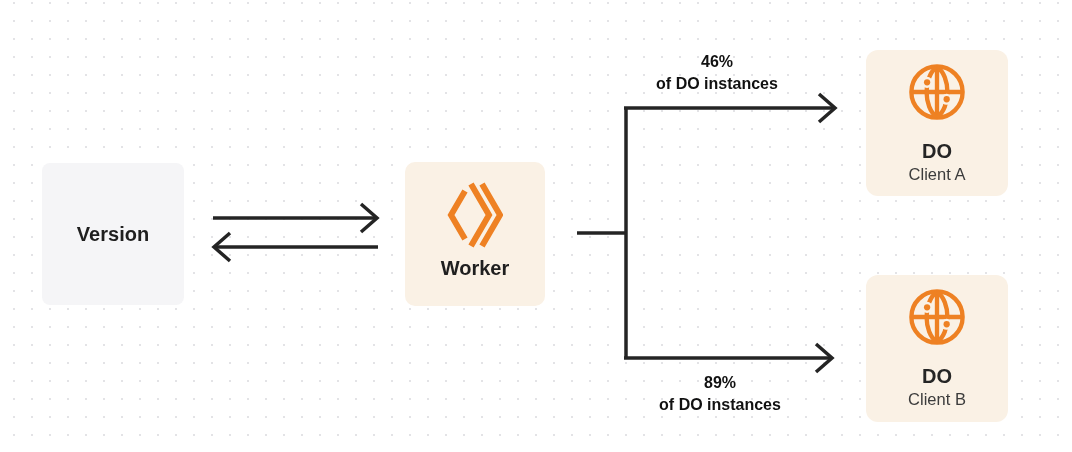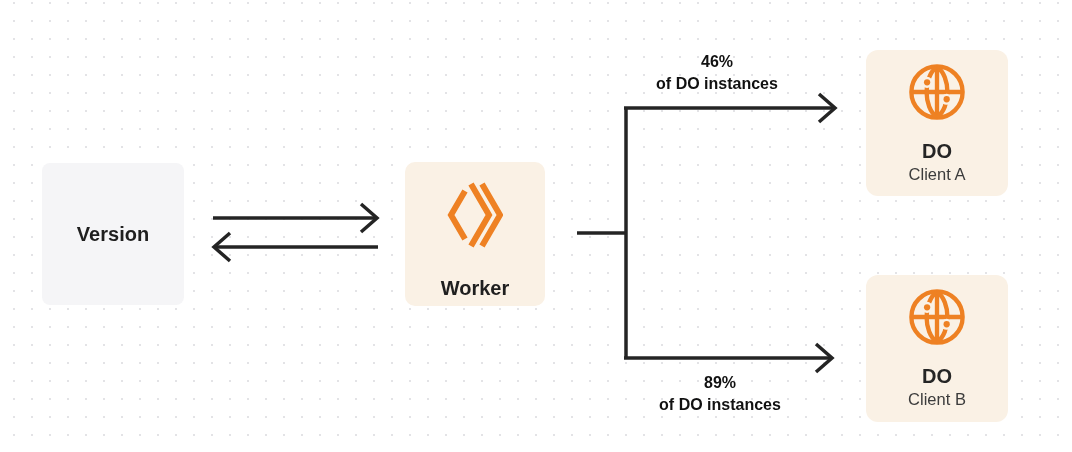--- a/index.html
+++ b/index.html
@@ -20,21 +20,21 @@
     left:42px;top:163px;width:142px;height:142px;
     background:#f5f5f7;border-radius:8px;
   }
   .node-label{font-size:20px;font-weight:700;color:#1f1f1f;line-height:24px;}
   .node-worker{
     left:405px;top:162px;width:140px;height:144px;
     background:#faf1e5;border-radius:10px;
     justify-content:flex-start;padding-top:0;box-sizing:border-box;
   }
   .worker-icon{margin-top:20px;display:block;}
-  .node-worker .node-label{margin-top:28px;}
+  .node-worker .node-label{margin-top:8px;}
   .node-do{
     width:142px;height:146px;
     background:#faf1e5;border-radius:12px;
     justify-content:flex-start;box-sizing:border-box;
   }
   .node-do-a{left:866px;top:50px;}
   .node-do-b{left:866px;top:275px;height:147px;}
   .globe-icon{margin-top:13px;display:block;}
   .do-title{margin-top:18px;font-size:20px;font-weight:700;color:#252525;line-height:24px;}
   .do-subtitle{margin-top:1px;font-size:16.5px;font-weight:400;color:#3c3c3c;line-height:21px;}

